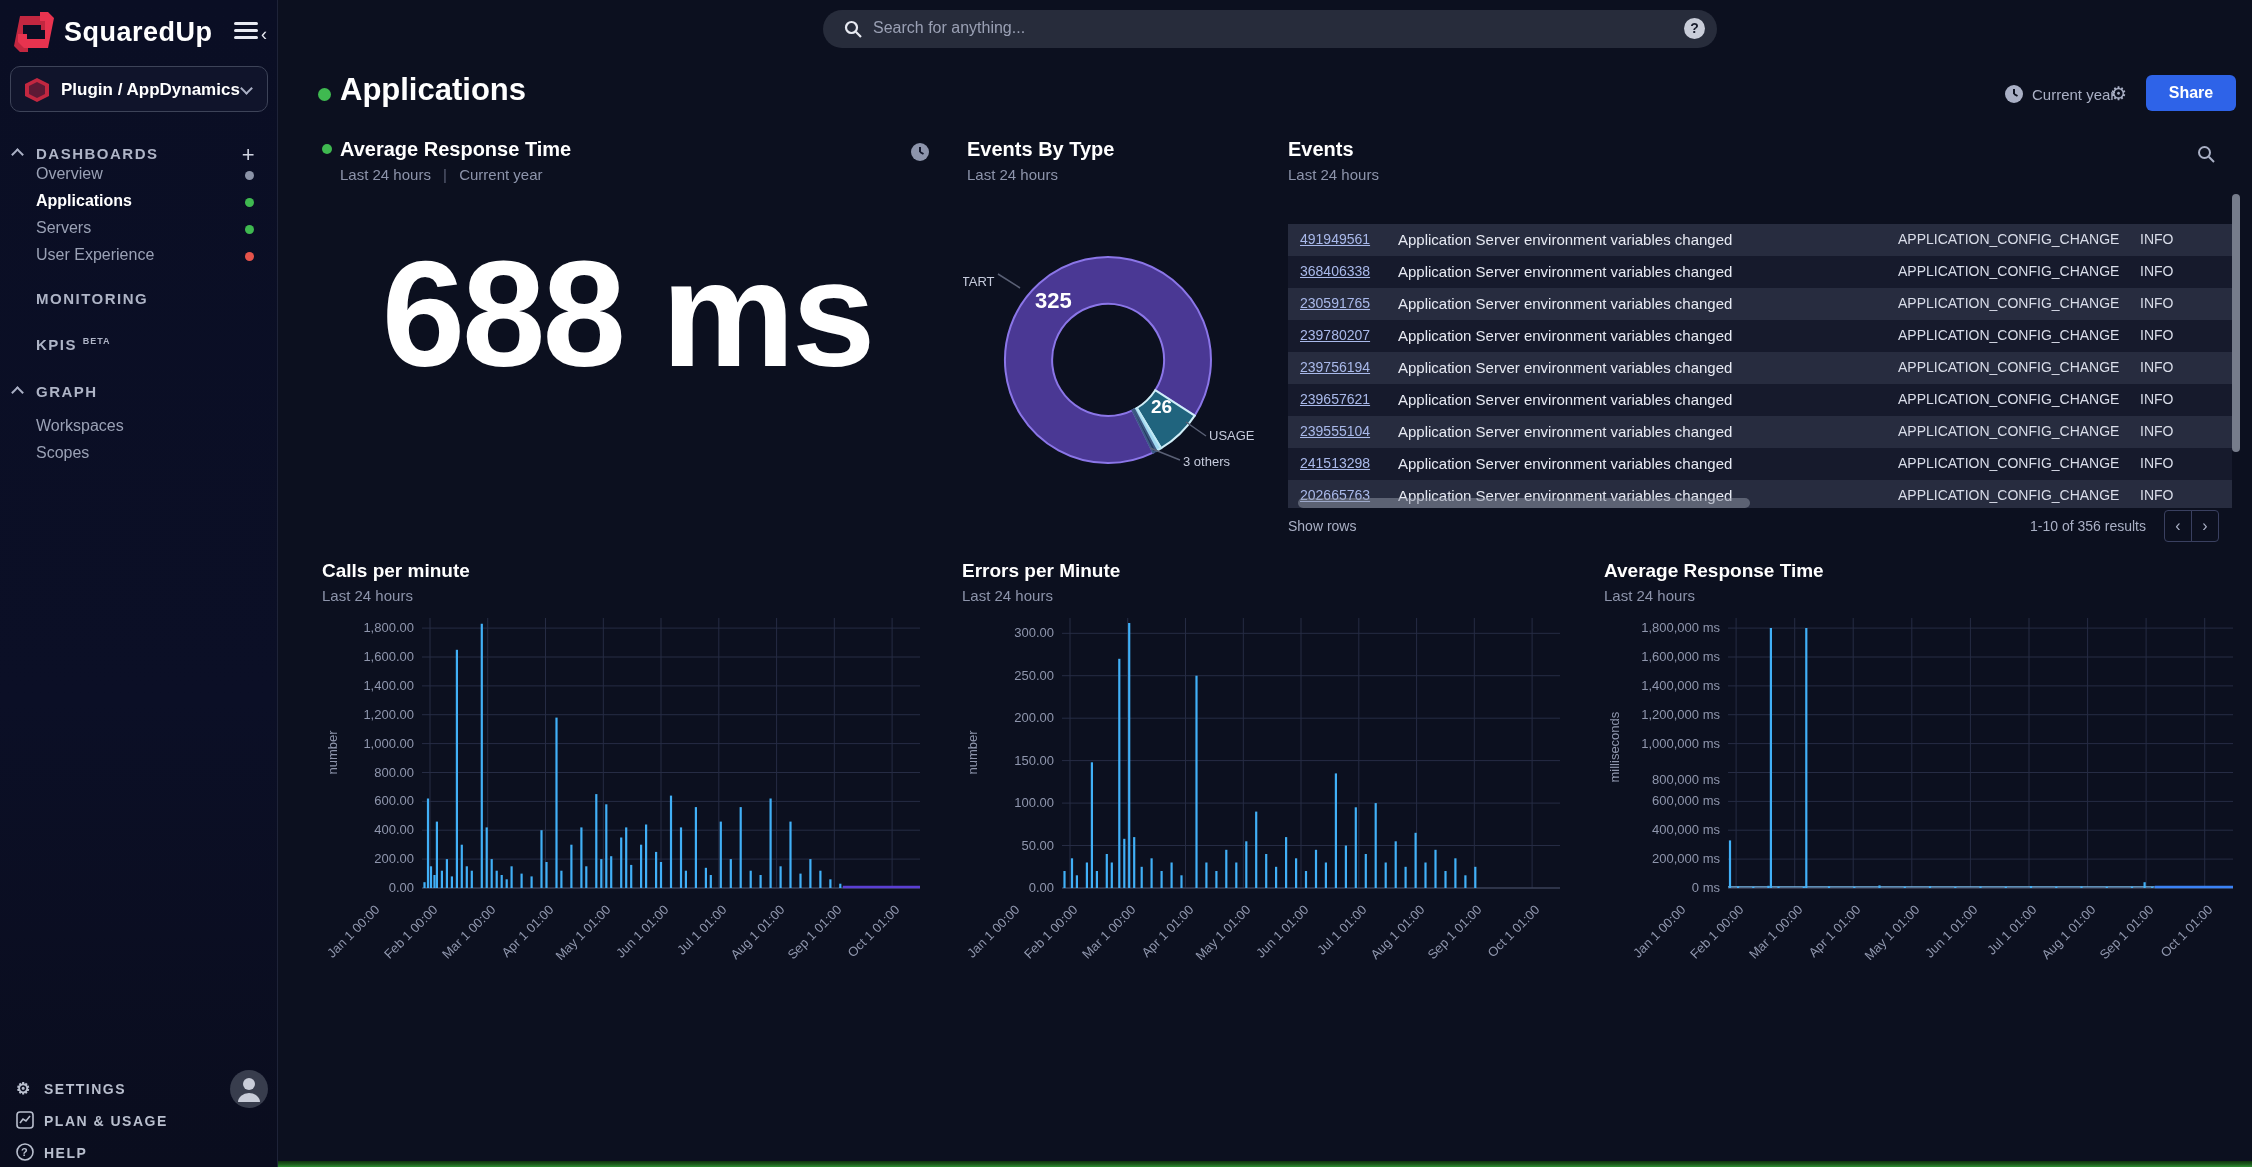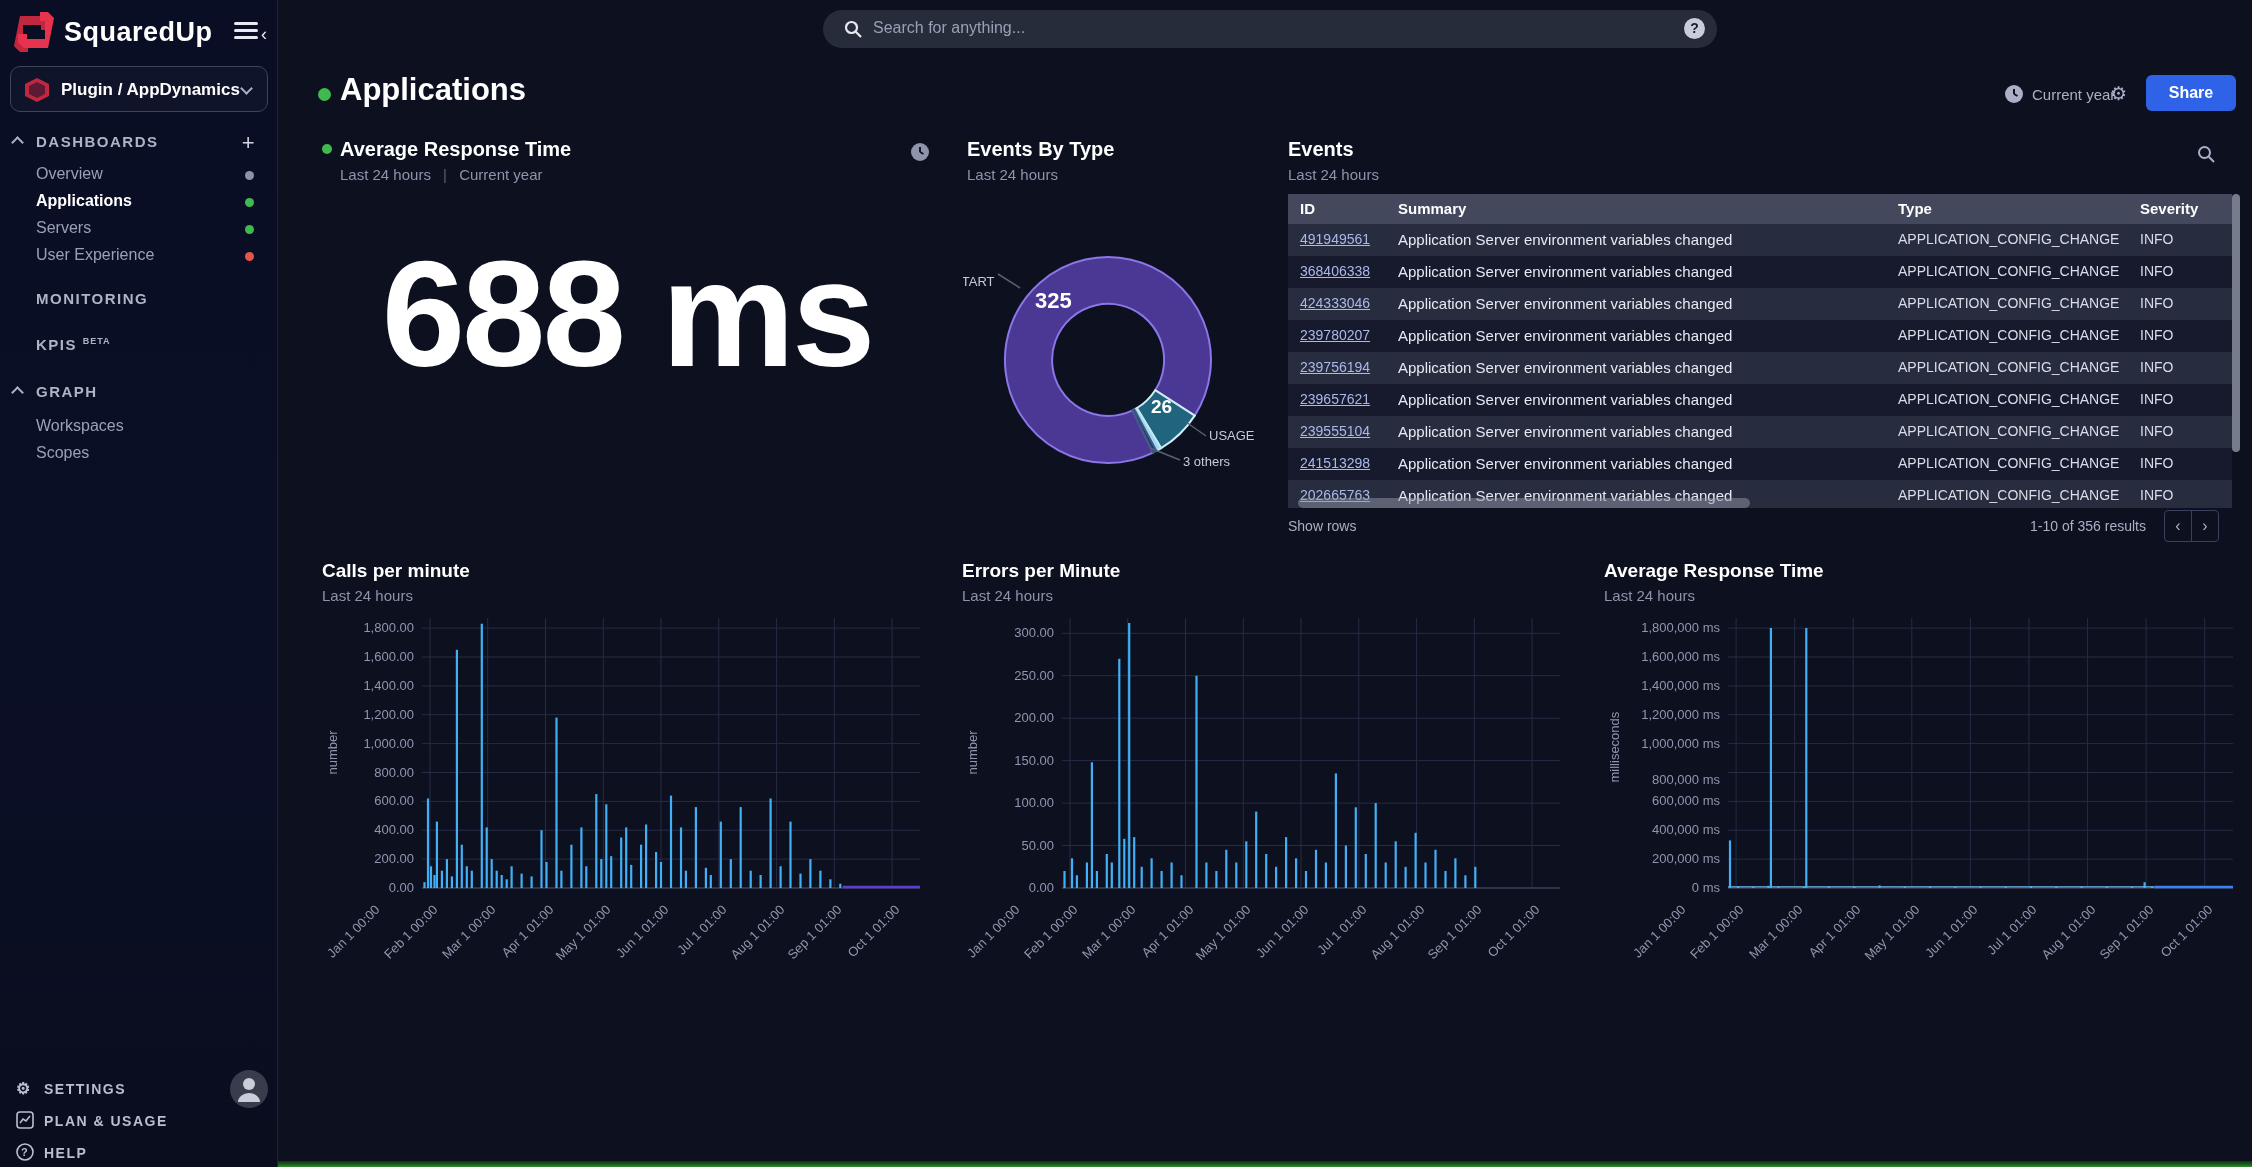--- a/index.html
+++ b/index.html
@@ -116,21 +116,21 @@
     </div>
   <div class="collapse-chev">‹</div>
 
   <div class="plugin-drop">
     <div class="hexagon"></div>
     <div class="plugin-label">Plugin / AppDynamics</div>
     <span class="chev down drop-chev"></span>
   </div>
 
   <nav id="sidenav">
-      <div class="nav-header" style="top: 130px;">
+      <div class="nav-header" style="top: 142px;">
         <span class="chev up hdr-chev"></span>
         <span class="hdr-text">DASHBOARDS</span>
         <span class="hdr-add">+</span>
       </div>
       <div class="nav-item" style="top: 163px;">
         <span class="lbl">Overview</span>
         <span class="status-dot" style="background:#8b93a7"></span>
       </div>
       <div class="nav-item active" style="top: 190px;">
         <span class="lbl">Applications</span>
@@ -248,40 +248,34 @@
 
 <section class="tile" style="left:1288px;top:138px;width:952px;height:420px;">
   <div class="tile-title abs" style="left:0;top:0">Events</div>
   <div class="tile-sub abs" style="left:0;top:28px">Last 24 hours</div>
   <svg class="abs" style="left:908px;top:6px" width="20" height="20" viewBox="0 0 20 20">
     <circle cx="8.5" cy="8.5" r="5.5" fill="none" stroke="#aab0c5" stroke-width="2"></circle>
     <line x1="12.8" y1="12.8" x2="18" y2="18" stroke="#aab0c5" stroke-width="2"></line>
   </svg>
 
   <div class="ev-table" id="ev-table">
-      <div class="ev-hrow">
-        <div class="ev-hcell" style="left:12px">ID</div>
-        <div class="ev-hcell" style="left:110px">Summary</div>
-        <div class="ev-hcell" style="left:610px">Type</div>
-        <div class="ev-hcell" style="left:852px">Severity</div>
-      </div>
       <div class="ev-row" style="top:30px;background:#272c3f">
         <div class="ev-cell ev-id" style="left:12px">491949561</div>
         <div class="ev-cell ev-sm" style="left:110px">Application Server environment variables changed</div>
         <div class="ev-cell ev-ty" style="left:610px">APPLICATION_CONFIG_CHANGE</div>
         <div class="ev-cell ev-sv" style="left:852px">INFO</div>
       </div>
       <div class="ev-row" style="top:62px;background:#161a2c">
         <div class="ev-cell ev-id" style="left:12px">368406338</div>
         <div class="ev-cell ev-sm" style="left:110px">Application Server environment variables changed</div>
         <div class="ev-cell ev-ty" style="left:610px">APPLICATION_CONFIG_CHANGE</div>
         <div class="ev-cell ev-sv" style="left:852px">INFO</div>
       </div>
       <div class="ev-row" style="top:94px;background:#272c3f">
-        <div class="ev-cell ev-id" style="left:12px">424333046</div>
+        <div class="ev-cell ev-id" style="left:12px">230591765</div>
         <div class="ev-cell ev-sm" style="left:110px">Application Server environment variables changed</div>
         <div class="ev-cell ev-ty" style="left:610px">APPLICATION_CONFIG_CHANGE</div>
         <div class="ev-cell ev-sv" style="left:852px">INFO</div>
       </div>
       <div class="ev-row" style="top:126px;background:#161a2c">
         <div class="ev-cell ev-id" style="left:12px">239780207</div>
         <div class="ev-cell ev-sm" style="left:110px">Application Server environment variables changed</div>
         <div class="ev-cell ev-ty" style="left:610px">APPLICATION_CONFIG_CHANGE</div>
         <div class="ev-cell ev-sv" style="left:852px">INFO</div>
       </div>

